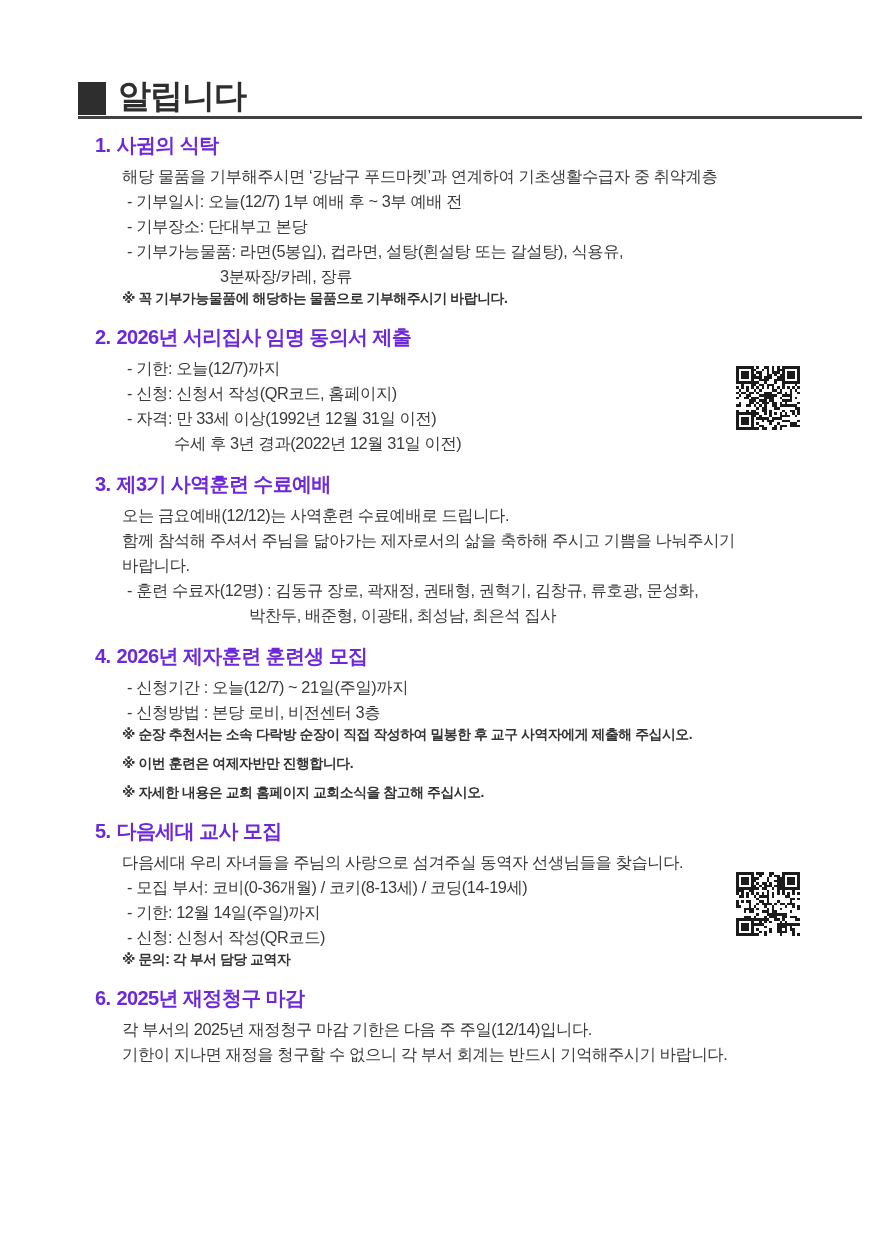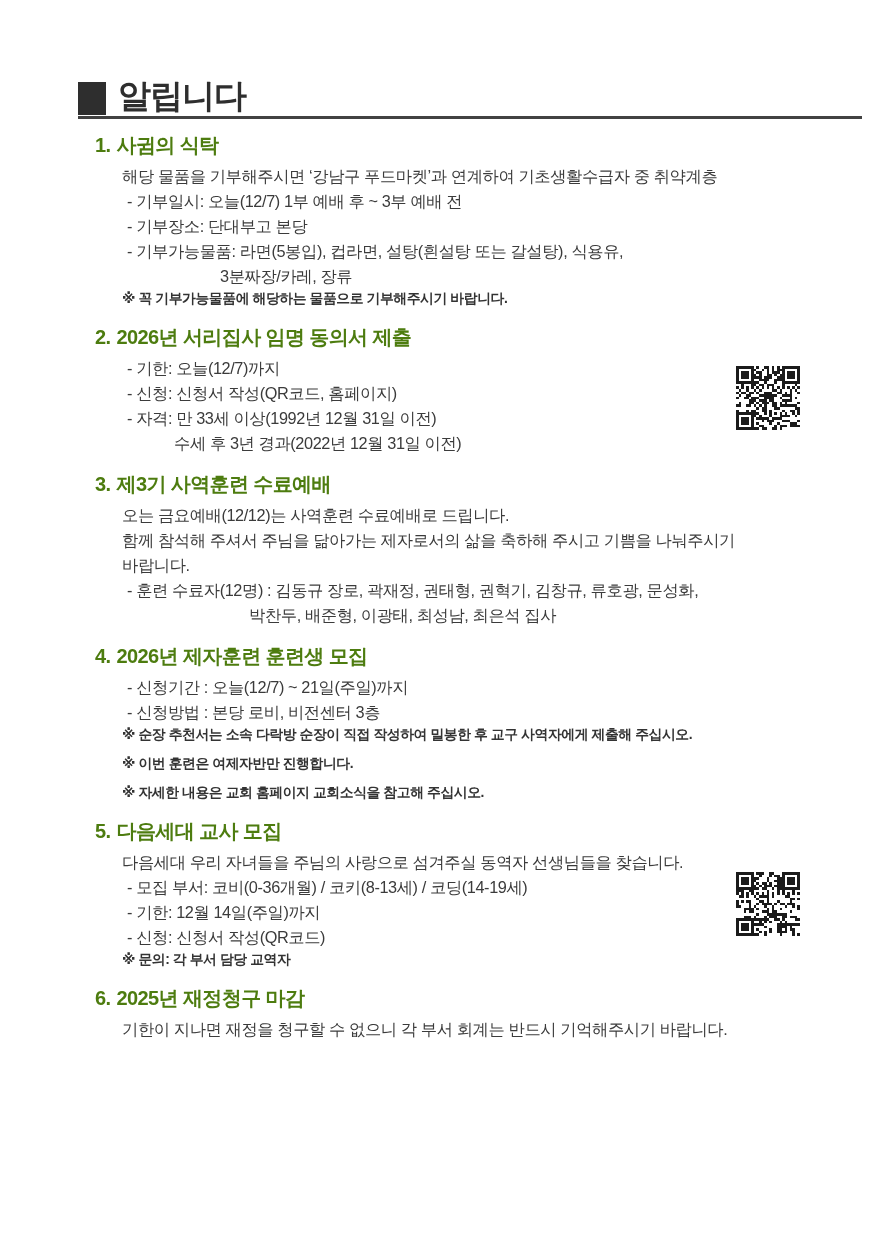--- a/index.html
+++ b/index.html
@@ -14,21 +14,21 @@
   
   .hdr-row { display:flex; align-items:flex-start; }
   .hdr-square { width:28px; height:33px; background:#2e2e2e; margin:4px 12px 0 0; flex:0 0 auto; }
   .hdr-title { font-size:33px; line-height:36px; font-weight:bold; color:#2e2e2e; letter-spacing:-1px; }
   .hdr-divider { height:3px; background:#424242; margin-top:1px; }
 
   
   main { padding-left:17px; }
   .sec { position:relative; margin-top:17px; }
   .sec:first-child { margin-top:15px; }
-  .sec-title { font-size:20px; line-height:23px; font-weight:bold; color:#4d7c0f; letter-spacing:-0.6px; margin-bottom:7px; }
+  .sec-title { font-size:20px; line-height:23px; font-weight:bold; color:#6d28d9; letter-spacing:-0.6px; margin-bottom:7px; }
   .sec-title .num { margin-right:6px; }
   .sec-body { padding-left:27px; }
   .line { font-size:16.3px; line-height:25px; letter-spacing:-0.4px; color:#3b3b3b; }
   .dash { padding-left:5px; }
   .cont1 { padding-left:98px; }   
   .cont2 { padding-left:52px; }   
   .cont3 { padding-left:127px; }  
   .note { font-size:13.8px; line-height:20px; font-weight:bold; color:#333333; letter-spacing:-0.4px; margin-top:0; }
   .note + .note { margin-top:9px; }
 
@@ -745,18 +745,19 @@
             <rect x="17" y="24" width="1" height="1"></rect>
             <rect x="22" y="24" width="1" height="1"></rect>
             <rect x="24" y="24" width="1" height="1"></rect>
           </svg>
         </div>
     </section>
 
     <section class="sec">
       <h2 class="sec-title"><span class="num">6.</span><span>2025년 재정청구 마감</span></h2>
       <div class="sec-body">
+        <p class="line">각 부서의 2025년 재정청구 마감 기한은 다음 주 주일(12/14)입니다.</p>
         <p class="line">기한이 지나면 재정을 청구할 수 없으니 각 부서 회계는 반드시 기억해주시기 바랍니다.</p>
       </div>
     </section>
 
   </main>
 </div>
 
 </body></html>

